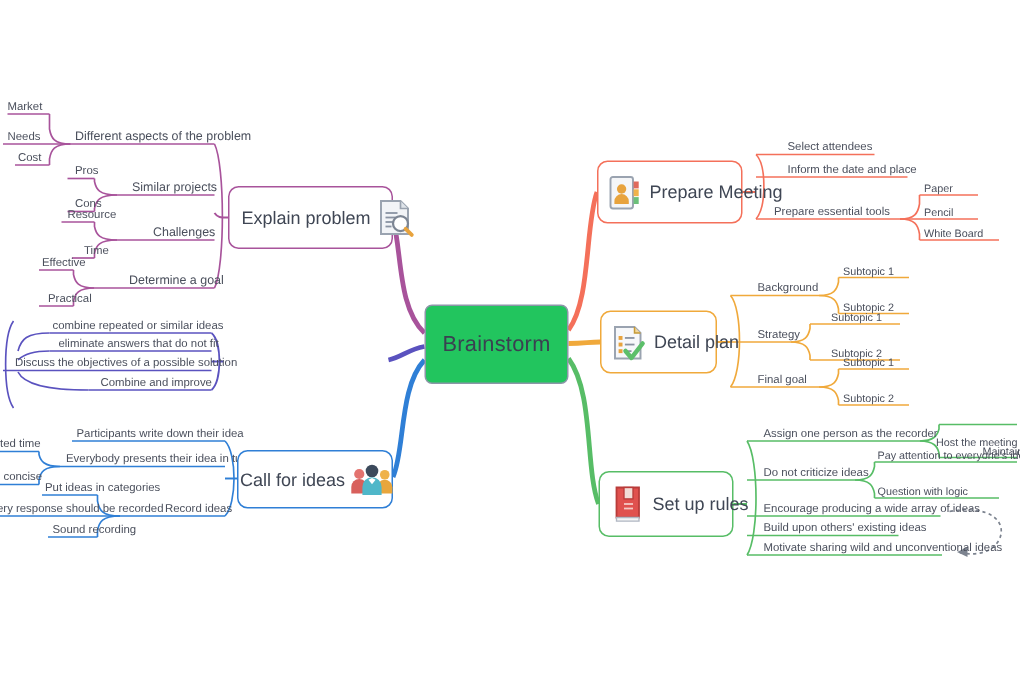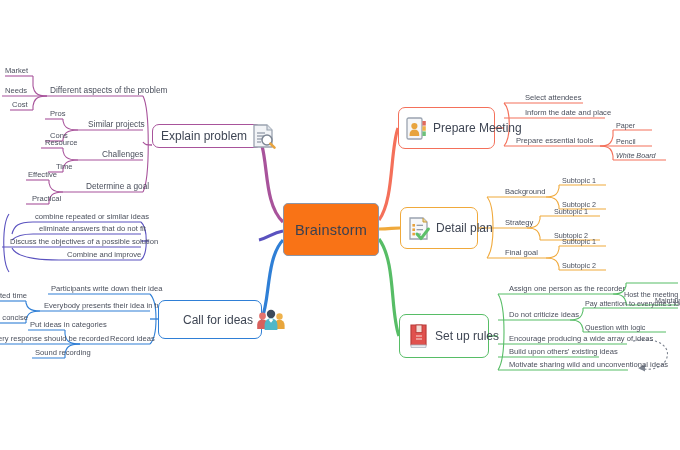--- a/index.html
+++ b/index.html
@@ -7,21 +7,21 @@
     width:680px;height:450px;background:#ffffff;overflow:hidden;
     font-family:"Liberation Sans", sans-serif;
     -webkit-font-smoothing:antialiased;
   }
   #canvas{position:relative;width:680px;height:450px;}
   svg.links{position:absolute;left:0;top:0;width:680px;height:450px;pointer-events:none;}
 
   
   .root-node{
     position:absolute;left:283px;top:203px;width:96px;height:53px;
-    border:1.6px solid #8c96a8;border-radius:5px;background:#f97316;
+    border:1.6px solid #8c96a8;border-radius:5px;background:#22c55e;
     display:flex;align-items:center;justify-content:center;
     box-sizing:border-box;z-index:5;
   }
   .root-node .label{font-size:14.5px;color:#3a4151;letter-spacing:.2px;}
 
   
   .main-node{
     position:absolute;border-width:1.4px;border-style:solid;border-radius:7px;
     background:#ffffff;display:flex;align-items:center;box-sizing:border-box;z-index:4;
   }
@@ -165,40 +165,40 @@
     <g>
       <path d="M633 341 C 660 336, 672 348, 666 360 C 660 371, 645 370, 638 368" fill="none" stroke="#7c838f" stroke-width="1.1" stroke-dasharray="2.2 2.2"></path>
       <path d="M638 368 L 645 364.6 L 645 371.4 Z" fill="#7c838f"></path>
     </g>
   </svg>
 
   <div class="root-node">
     <span class="label">Brainstorm</span>
   </div>
 
-  <div class="main-node" style="left:152px;top:124px;width:110px;height:24px;border-color:#a8539b;padding-left:8px;">
+  <div class="main-node" style="left:152px;top:124px;width:110px;height:42px;border-color:#a8539b;padding-left:8px;">
     <span class="label">Explain problem</span>
     <span class="ico" style="margin-left:4px;">
       <svg width="26" height="27" viewBox="0 0 26 27">
         <path d="M3 2 H16 L21 7 V24 H3 Z" fill="#f2f4f7" stroke="#9aa3b0" stroke-width="1.3"></path>
         <path d="M16 2 V7 H21" fill="#dfe4ea" stroke="#9aa3b0" stroke-width="1.1"></path>
         <g stroke="#8a93a2" stroke-width="1.2">
           <line x1="6" y1="10" x2="14" y2="10"></line>
             <line x1="6" y1="13" x2="14" y2="13"></line>
           <line x1="6" y1="16" x2="12" y2="16"></line>
             <line x1="6" y1="19" x2="10" y2="19"></line>
         </g>
         <circle cx="16" cy="17" r="5" fill="#ffffff" stroke="#7d8694" stroke-width="1.5"></circle>
         <line x1="19.4" y1="20.6" x2="23.5" y2="24.6" stroke="#e8a33d" stroke-width="2.6" stroke-linecap="round"></line>
       </svg>
     </span>
   </div>
 
 
-  <div class="main-node" style="left:158px;top:300px;width:104px;height:39px;border-color:#2f7fd6;padding-left:24px;">
+  <div class="main-node" style="left:158px;top:300px;width:104px;height:39px;border-color:#2f7fd6;padding-left:1px;">
     <span class="label">Call for ideas</span>
     <span class="ico" style="margin-left:3px;">
       <svg width="30" height="26" viewBox="0 0 30 26">
         <circle cx="6.5" cy="9" r="3.4" fill="#e3736f"></circle>
         <path d="M1.2 22 v-4.4 a5.3 5.3 0 0 1 10.6 0 V22 Z" fill="#d8605c"></path>
         <circle cx="23.5" cy="9.5" r="3.2" fill="#efb24b"></circle>
         <path d="M18.4 22 v-4.1 a5.1 5.1 0 0 1 10.2 0 V22 Z" fill="#e8a63c"></path>
         <circle cx="15" cy="7" r="4.2" fill="#3c4a5c"></circle>
         <path d="M8.6 23 v-5.4 a6.4 6.4 0 0 1 12.8 0 V23 Z" fill="#4fb7c9"></path>
         <path d="M15 11.6 l-2.4 1.2 2.4 3 2.4-3 Z" fill="#ffffff"></path>
@@ -285,21 +285,21 @@
   <div class="leaf l2" style="left:110px;top:335px;">Record ideas</div>
   <div class="leaf l2" style="left:30px;top:321px;">Put ideas in categories</div>
   <div class="leaf l2" style="left:-2px;top:335px;">ery response should be recorded</div>
   <div class="leaf l2" style="left:35px;top:349px;">Sound recording</div>
 
   <div class="leaf l2" style="left:525px;top:94px;">Select attendees</div>
   <div class="leaf l2" style="left:525px;top:109px;">Inform the date and place</div>
   <div class="leaf l2" style="left:516px;top:137px;">Prepare essential tools</div>
   <div class="leaf l3" style="left:616px;top:122px;">Paper</div>
   <div class="leaf l3" style="left:616px;top:138px;">Pencil</div>
-  <div class="leaf l3" style="left:616px;top:152px;font-style:italic;">White Board</div>
+  <div class="leaf l3" style="left:616px;top:152px;">White Board</div>
 
   <div class="leaf l2" style="left:505px;top:188px;">Background</div>
   <div class="leaf l3" style="left:562px;top:177px;">Subtopic 1</div>
   <div class="leaf l3" style="left:562px;top:201px;">Subtopic 2</div>
   <div class="leaf l2" style="left:505px;top:219px;">Strategy</div>
   <div class="leaf l3" style="left:554px;top:208px;">Subtopic 1</div>
   <div class="leaf l3" style="left:554px;top:232px;">Subtopic 2</div>
   <div class="leaf l2" style="left:505px;top:249px;">Final goal</div>
   <div class="leaf l3" style="left:562px;top:238px;">Subtopic 1</div>
   <div class="leaf l3" style="left:562px;top:262px;">Subtopic 2</div>

